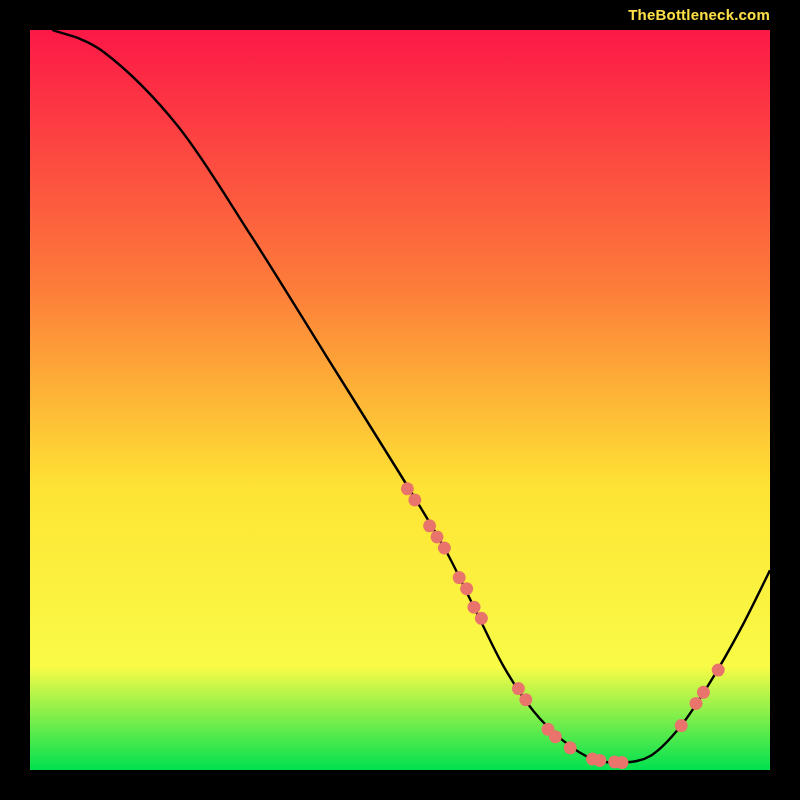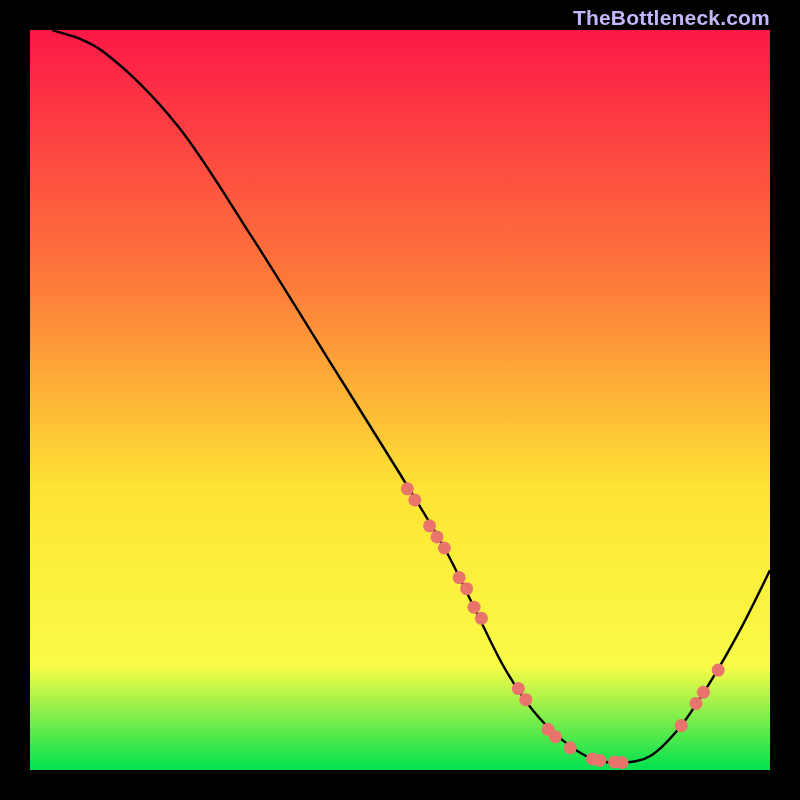--- a/index.html
+++ b/index.html
@@ -23,22 +23,22 @@
     position: absolute;
     left: 0;
     top: 0;
     width: 740px;
     height: 740px;
   }
   .watermark {
     position: absolute;
     top: 6px;
     right: 30px;
-    color: #c4b5fd;
-    font-size: 21px;
+    color: #fde047;
+    font-size: 15px;
     font-weight: 600;
     letter-spacing: 0.2px;
   }
   svg {
     display: block;
   }
 </style>
 </head>
 <body>
 

